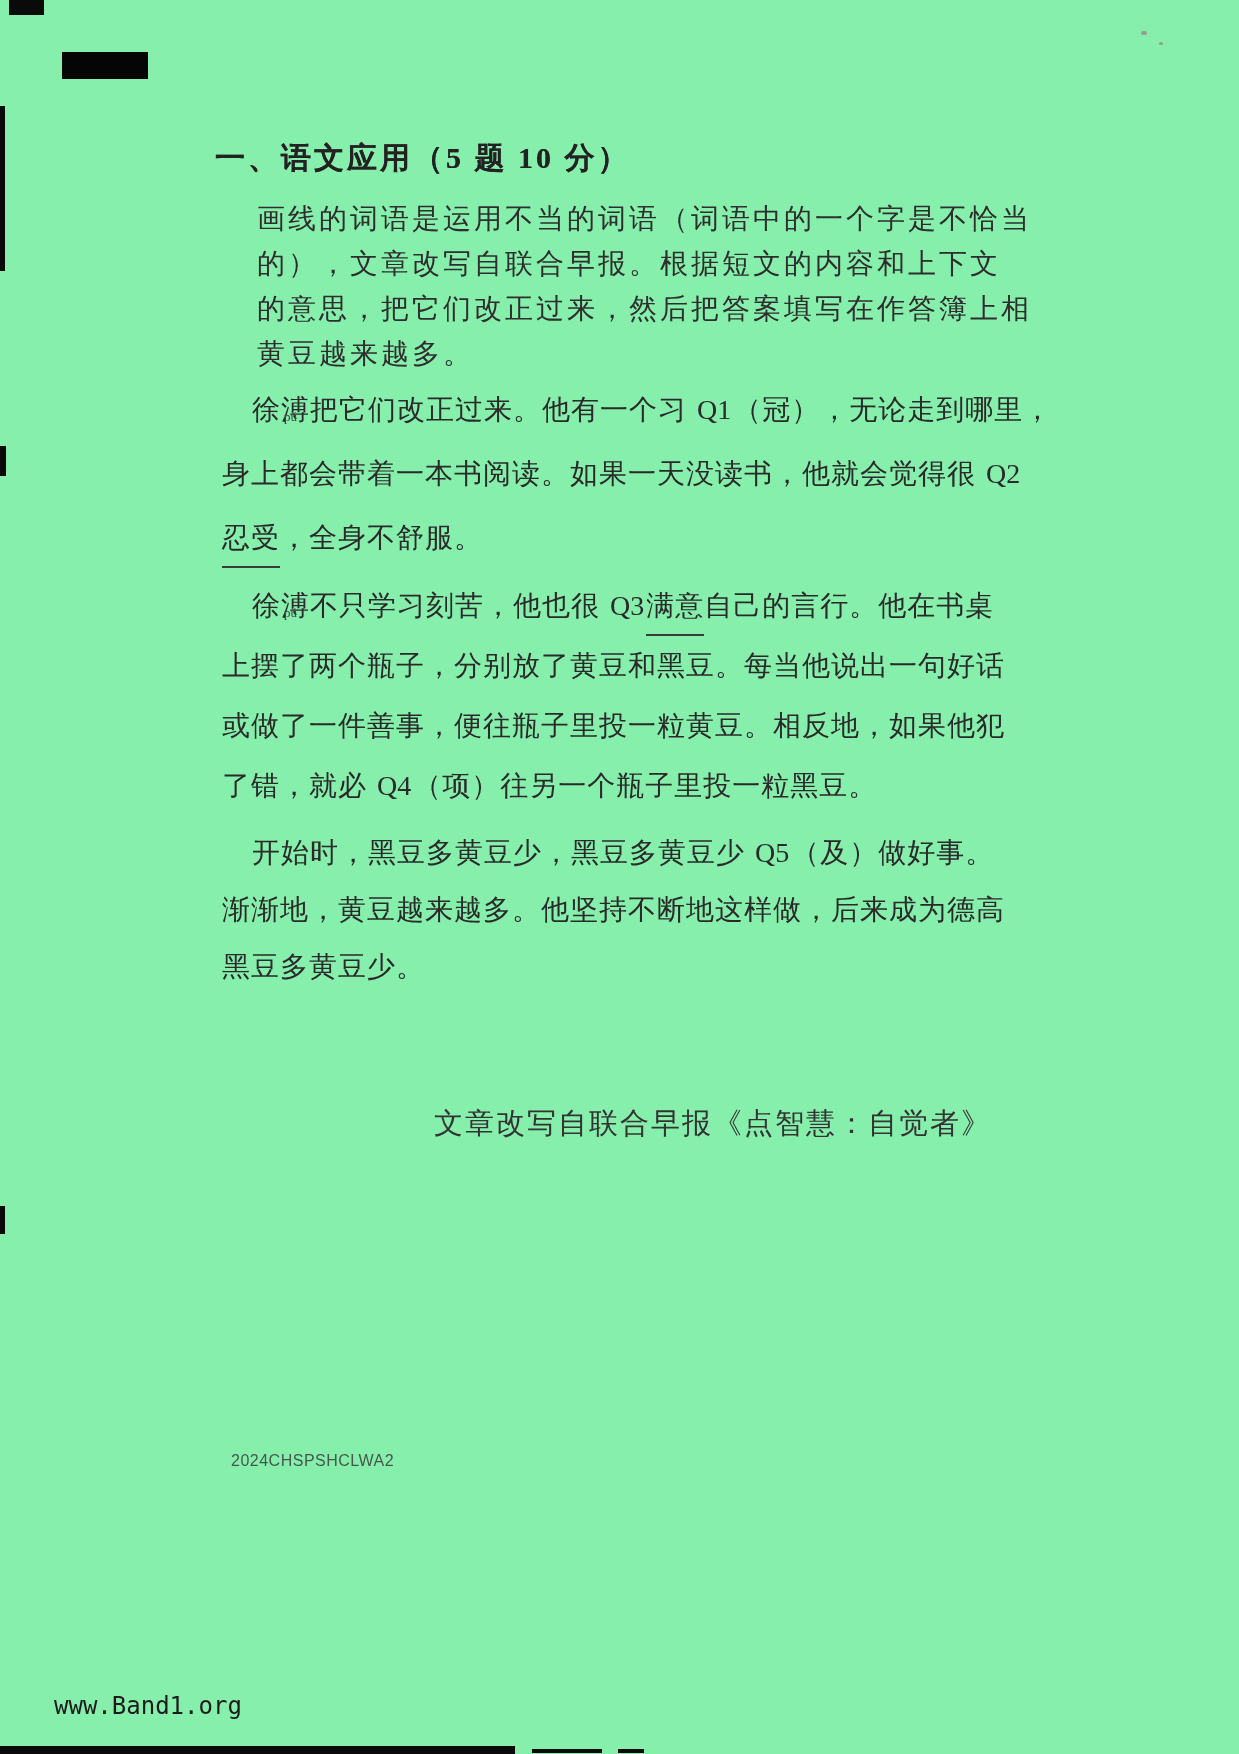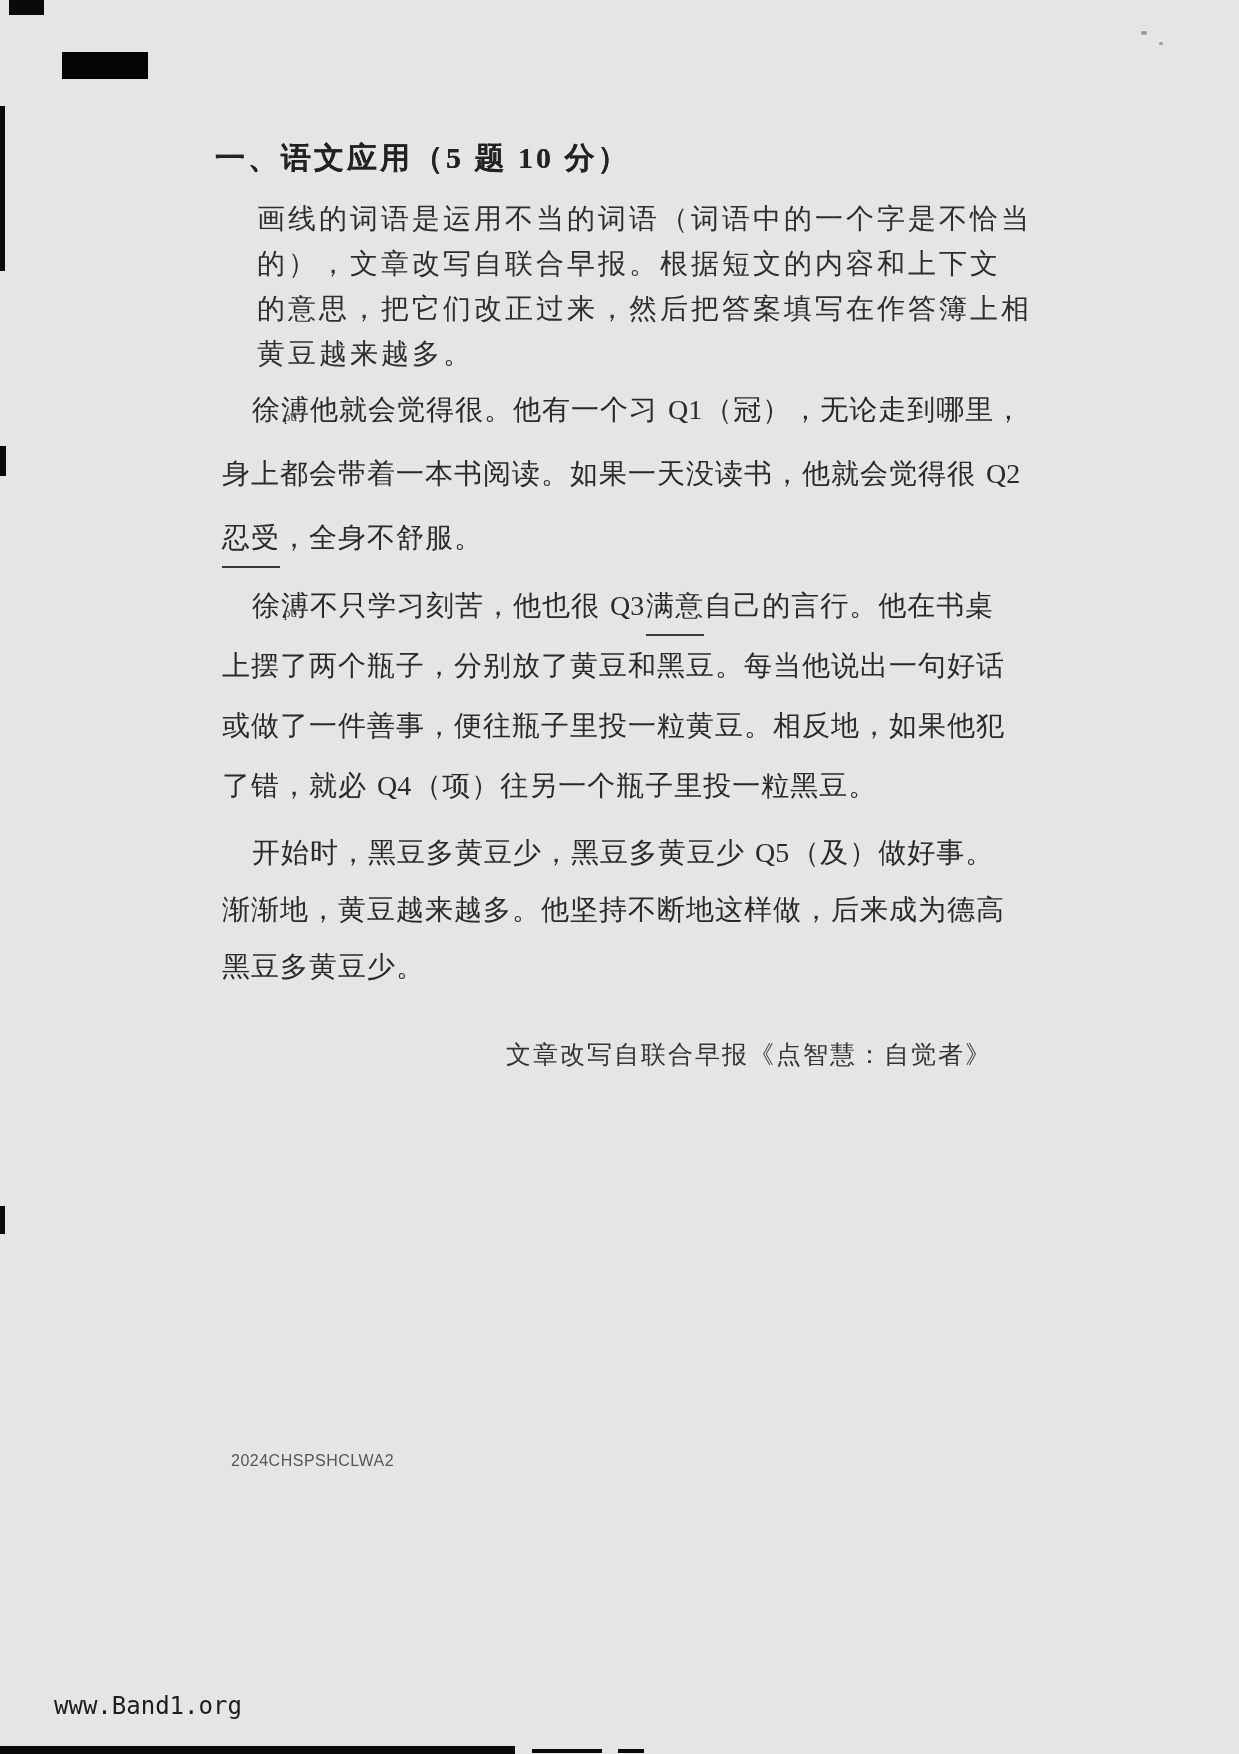--- a/index.html
+++ b/index.html
@@ -1,17 +1,17 @@
 <!DOCTYPE html>
 <html><head>
 <meta charset="utf-8">
 <style>
   html,body{margin:0;padding:0;background:#ffffff;}
   .doc{
-    position:relative;width:1239px;height:1754px;background:#e5e5e5;overflow:hidden;
+    position:relative;width:1239px;height:1754px;background:#86efac;overflow:hidden;
     font-family:"Liberation Serif","DejaVu Serif",serif;color:#2b2b2b;
   }
   
   .artifact{position:absolute;background:#0a0a0a;}
   .a-topbar{left:9px;top:0;width:35px;height:15px;}
   .a-redaction{left:62px;top:52px;width:86px;height:27px;background:#050505;}
   .a-leftline{left:0;top:106px;width:5px;height:165px;}
   .a-leftmark1{left:0;top:446px;width:6px;height:30px;}
   .a-leftmark2{left:0;top:1206px;width:5px;height:28px;}
   .a-bottombar{left:0;top:1746px;width:515px;height:8px;}
@@ -39,22 +39,22 @@
   .pline{white-space:nowrap;}
   .pline.indent{padding-left:30px;}
   .uw{border-bottom:2px solid #3a3a3a;padding-bottom:13px;}
   .qlabel{font-family:"Liberation Serif",serif;letter-spacing:0;margin:0 2px;}
   .ruby{position:relative;}
   .py{
     position:absolute;left:3px;top:-15px;font-size:13px;font-style:normal;
     letter-spacing:0;color:#444;line-height:1;margin-top:31px;
   }
   .attribution{
-    position:absolute;right:247px;top:1038px;
-    font-size:25px;letter-spacing:2px;color:#333;white-space:nowrap;
+    position:absolute;right:247px;top:1104px;
+    font-size:29px;letter-spacing:2px;color:#333;white-space:nowrap;
   }
   .paper-code{
     position:absolute;left:231px;top:1452px;
     font-family:"Liberation Sans","DejaVu Sans",sans-serif;
     font-size:16px;letter-spacing:.5px;color:#3c3c3c;opacity:.85;
   }
   .watermark{
     position:absolute;left:54px;top:1692px;
     font-family:"DejaVu Sans Mono","Liberation Mono",monospace;
     font-size:24px;color:#1c1c1c;
@@ -79,21 +79,21 @@
   <div class="heading">一、语文应用（5 题 10 分）</div>
 
   <div class="instructions">
       <div class="iline">画线的词语是运用不当的词语（词语中的一个字是不恰当</div>
       <div class="iline">的），文章改写自联合早报。根据短文的内容和上下文</div>
       <div class="iline">的意思，把它们改正过来，然后把答案填写在作答簿上相</div>
       <div class="iline">黄豆越来越多。</div>
     </div>
 
   <div class="para para1">
-      <div class="pline indent"><span>徐</span><span class="ruby">溥<i class="py">pǔ</i></span><span>他就会觉得很。他有一个习 </span><span class="qlabel">Q1</span><span>（冠），无论走到哪里，</span></div>
+      <div class="pline indent"><span>徐</span><span class="ruby">溥<i class="py">pǔ</i></span><span>把它们改正过来。他有一个习 </span><span class="qlabel">Q1</span><span>（冠），无论走到哪里，</span></div>
       <div class="pline"><span>身上都会带着一本书阅读。如果一天没读书，他就会觉得很 </span><span class="qlabel">Q2</span></div>
       <div class="pline"><span class="uw">忍受</span><span>，全身不舒服。</span></div>
     </div>
   <div class="para para2">
       <div class="pline indent"><span>徐</span><span class="ruby">溥<i class="py">pǔ</i></span><span>不只学习刻苦，他也很 </span><span class="qlabel">Q3</span><span class="uw">满意</span><span>自己的言行。他在书桌</span></div>
       <div class="pline"><span>上摆了两个瓶子，分别放了黄豆和黑豆。每当他说出一句好话</span></div>
       <div class="pline"><span>或做了一件善事，便往瓶子里投一粒黄豆。相反地，如果他犯</span></div>
       <div class="pline"><span>了错，就必 </span><span class="qlabel">Q4</span><span>（项）往另一个瓶子里投一粒黑豆。</span></div>
     </div>
   <div class="para para3">

